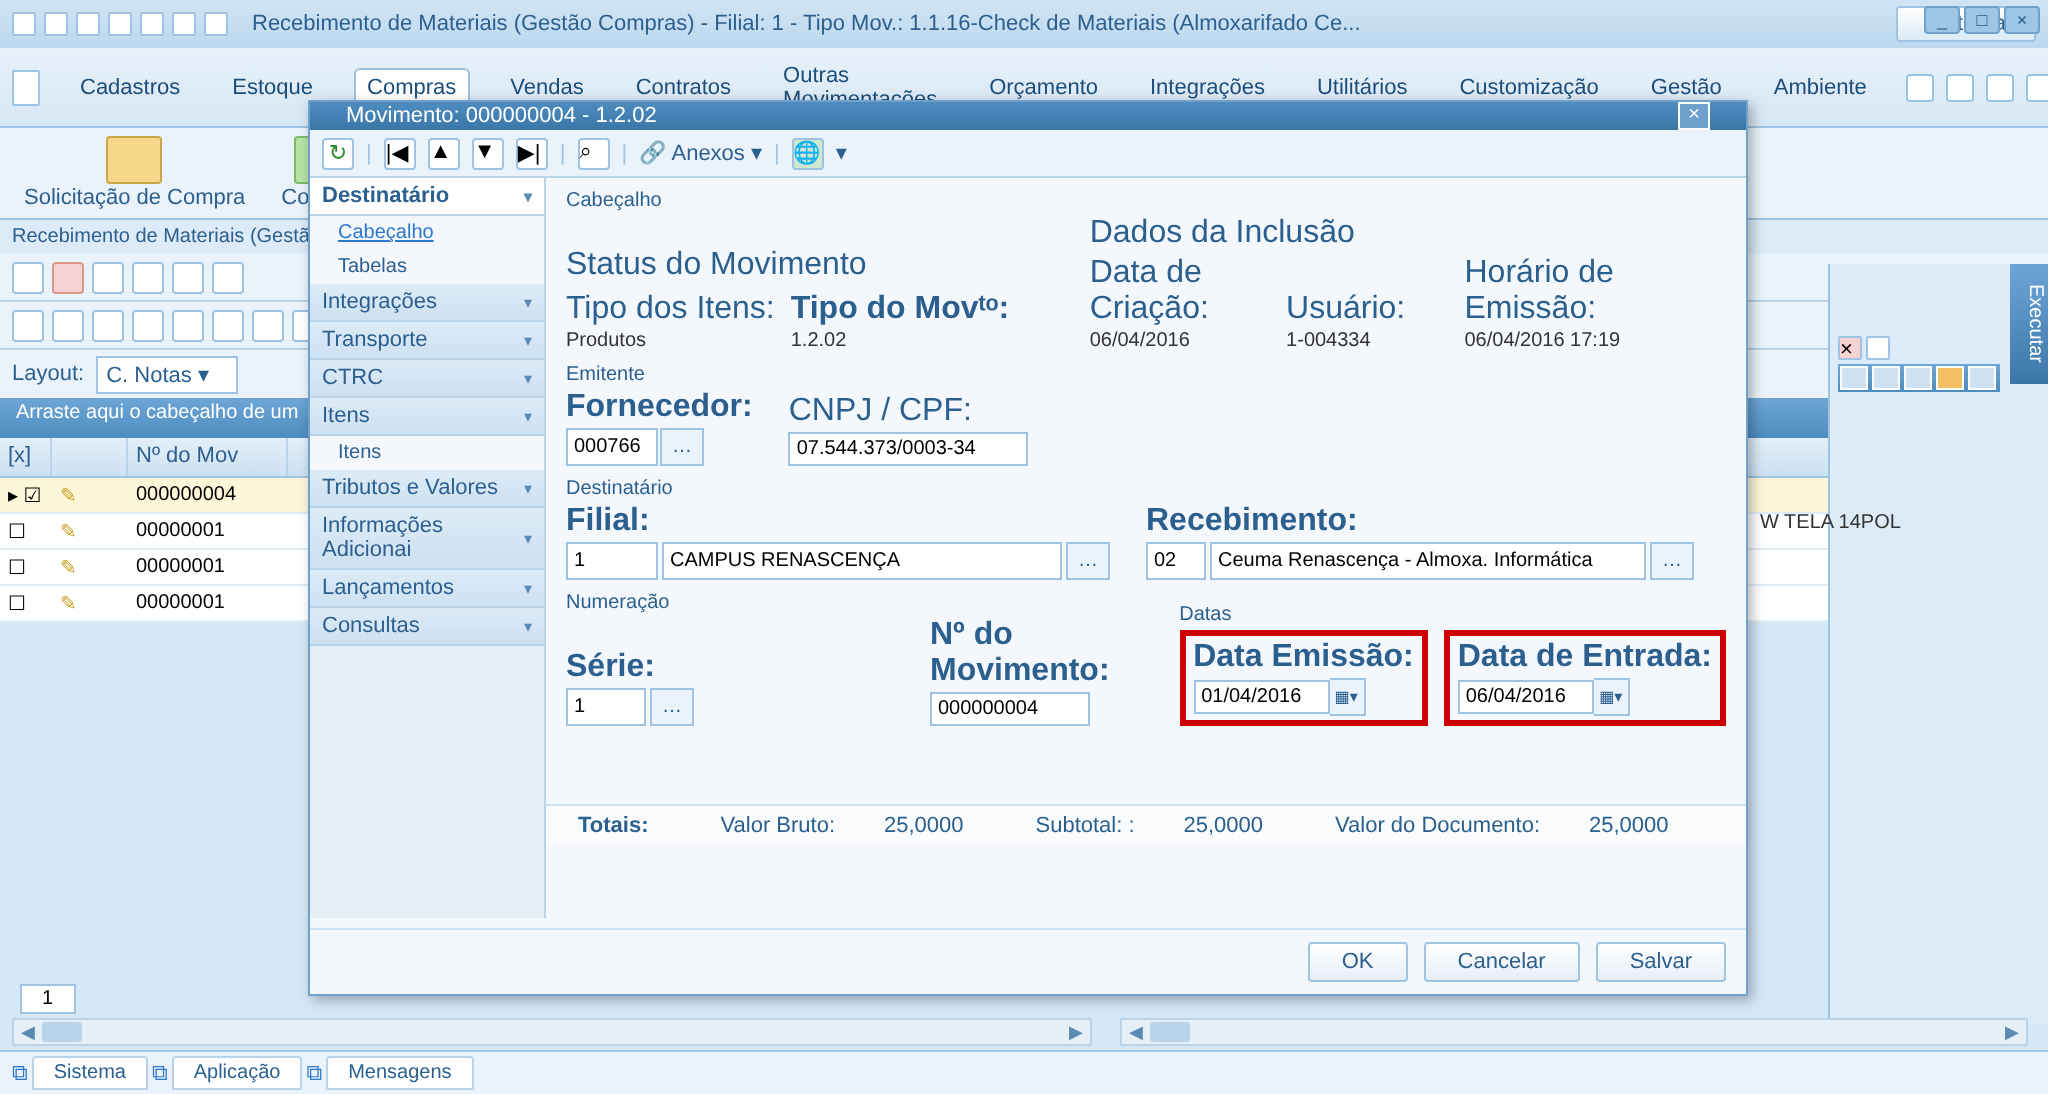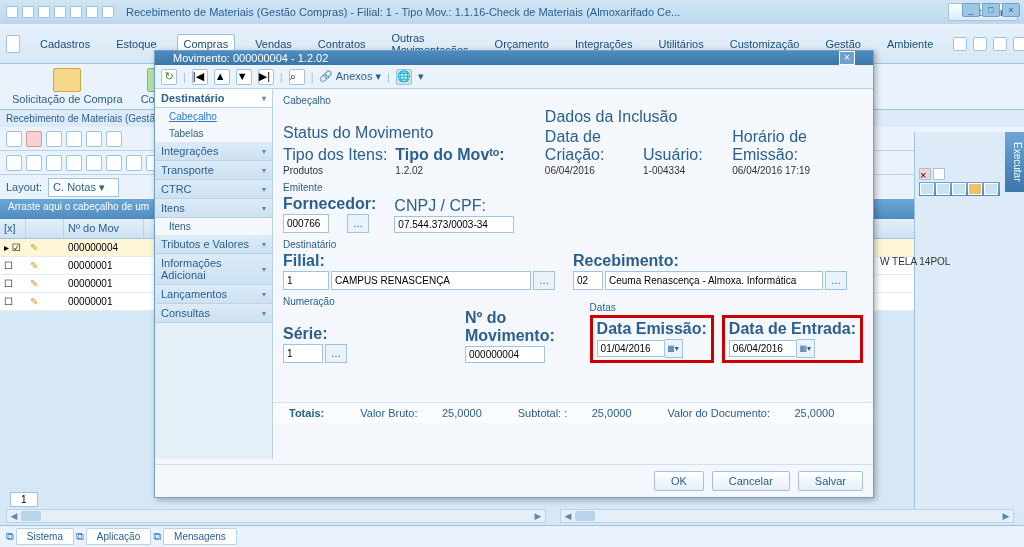--- a/index.html
+++ b/index.html
@@ -331,21 +331,21 @@
             </div>
           </div>
         </div>
       </div>
 
       <div class="fs">
         <div class="legend">Emitente</div>
         <div class="row">
           <div class="col">
                 <span class="lbl" style="font-weight:bold">Fornecedor:</span>
-            <div style="display:flex;gap:18px">
+            <div style="display:flex;gap:1px">
               <input type="text" style="width: 46px;" value="000766">
               <span class="btn-sm">…</span>
             </div>
           </div>
           <div class="col" style="margin-left:10px">
                 <span class="lbl">CNPJ / CPF:</span>
             <input type="text" style="width: 120px;" value="07.544.373/0003-34">
           </div>
         </div>
       </div>

